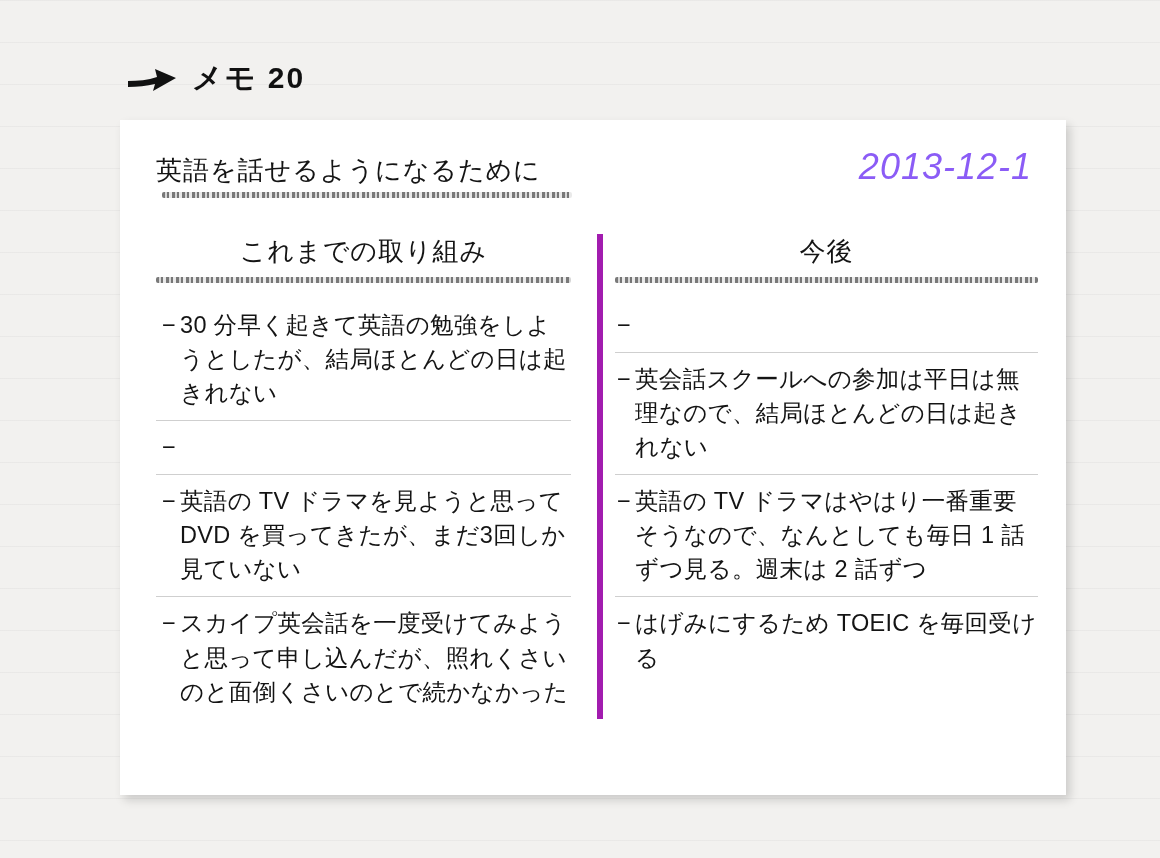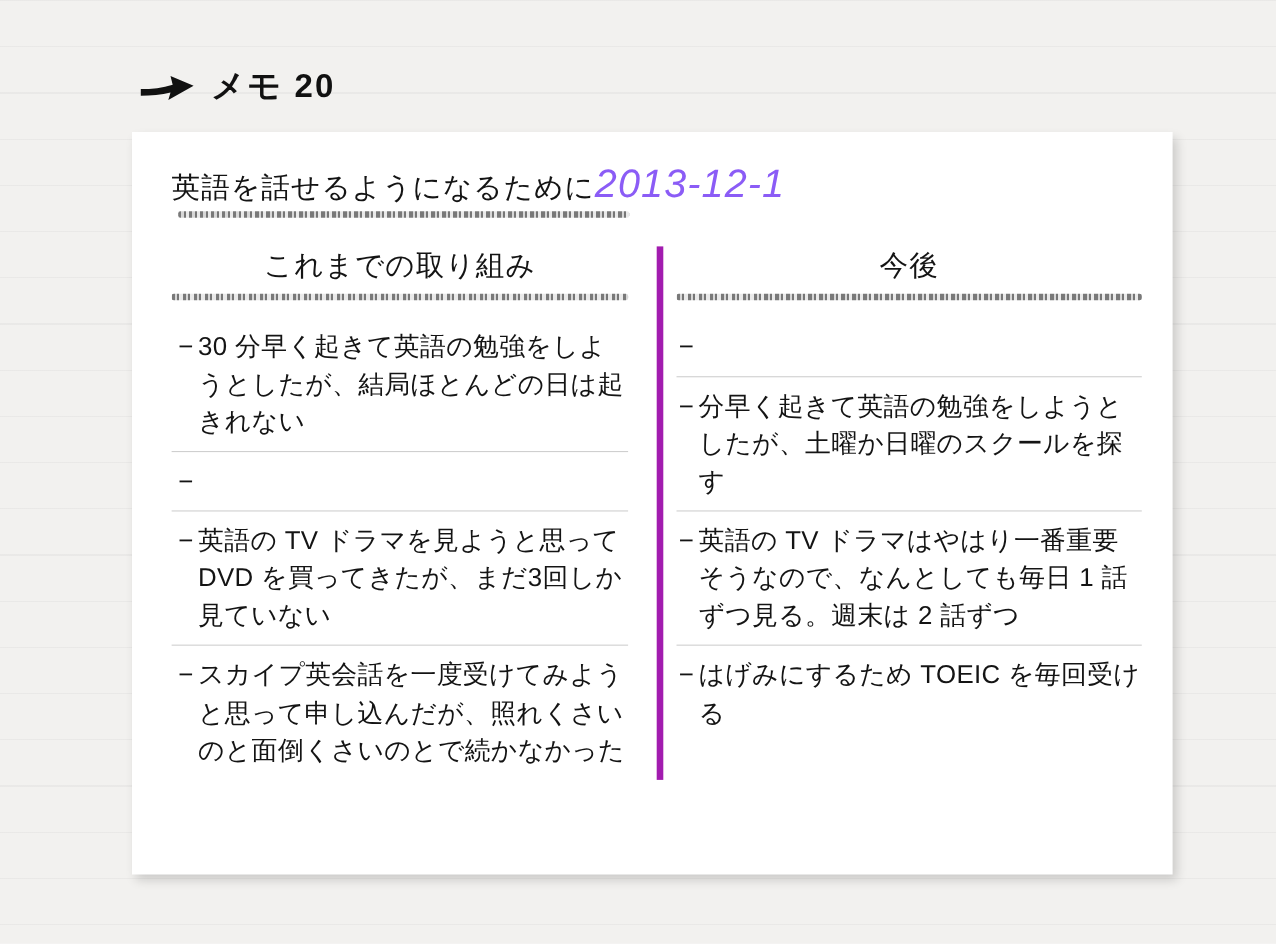--- a/index.html
+++ b/index.html
@@ -64,20 +64,21 @@
     position: absolute;
     left: 36px;
     top: 26px;
     right: 28px;
     bottom: 20px;
   }
 
   .doc-head {
     display: flex;
     align-items: baseline;
+    justify-content: space-between;
   }
   .doc-subject {
     font-size: 26px;
     letter-spacing: 1px;
     color: #141414;
   }
   .doc-date {
     font-size: 36px;
     letter-spacing: 1px;
     color: #8b5cf6;
@@ -103,21 +104,21 @@
     opacity: 0.85;
   }
   .rule.head-rule {
     width: 410px;
     margin-left: 6px;
     margin-top: 4px;
   }
 
   .columns {
     display: flex;
-    margin-top: 26px;
+    margin-top: 36px;
   }
   .col {
     width: 50%;
     box-sizing: border-box;
   }
   .col.left {
     padding-right: 26px;
   }
   .col.right {
     padding-left: 12px;
@@ -208,21 +209,21 @@
 
       <div class="col right">
         <div class="col-title">今後</div>
         <div class="rule col-rule"></div>
         <div class="items">
           <div class="item">
             <span class="dash">−</span>
           </div>
           <div class="item">
             <span class="dash">−</span>
-            <span class="item-text">分早く起きて英語の勉強をしようとしたが、土曜か日曜のスクールを探す</span>
+            <span class="item-text">英会話スクールへの参加は平日は無理なので、結局ほとんどの日は起きれない</span>
           </div>
           <div class="item">
             <span class="dash">−</span>
             <span class="item-text">英語の TV ドラマはやはり一番重要そうなので、なんとしても毎日 1 話ずつ見る。週末は 2 話ずつ</span>
           </div>
           <div class="item">
             <span class="dash">−</span>
             <span class="item-text">はげみにするため TOEIC を毎回受ける</span>
           </div>
         </div>

